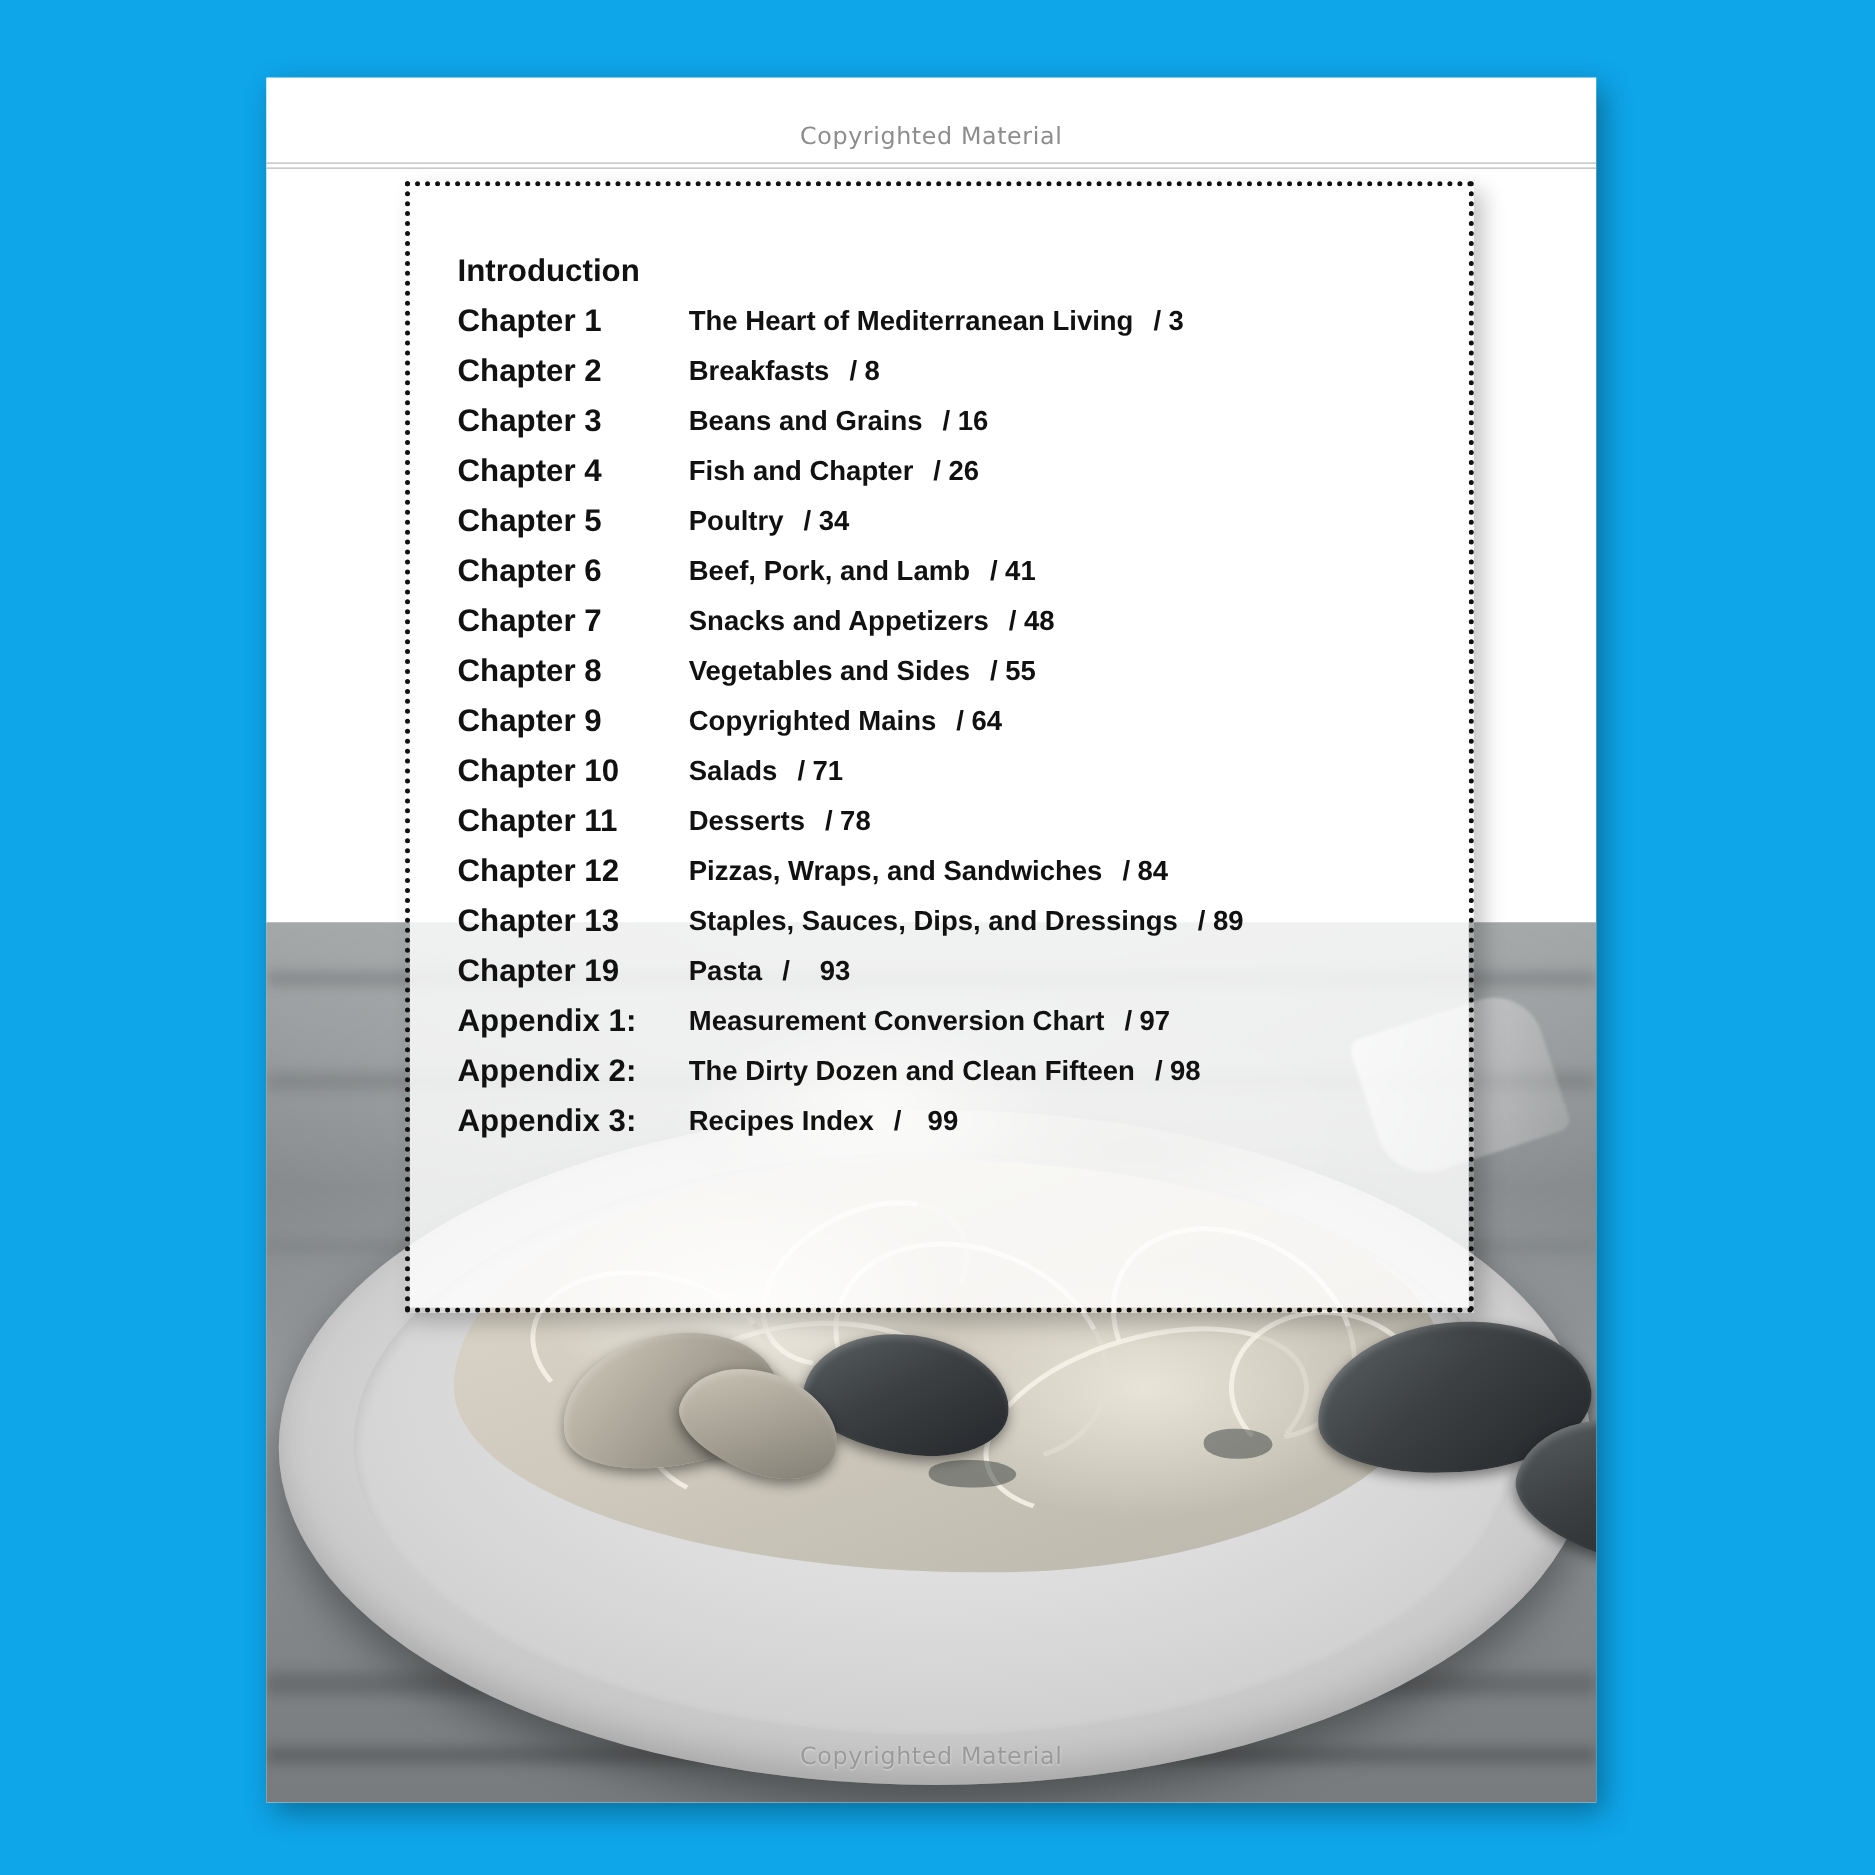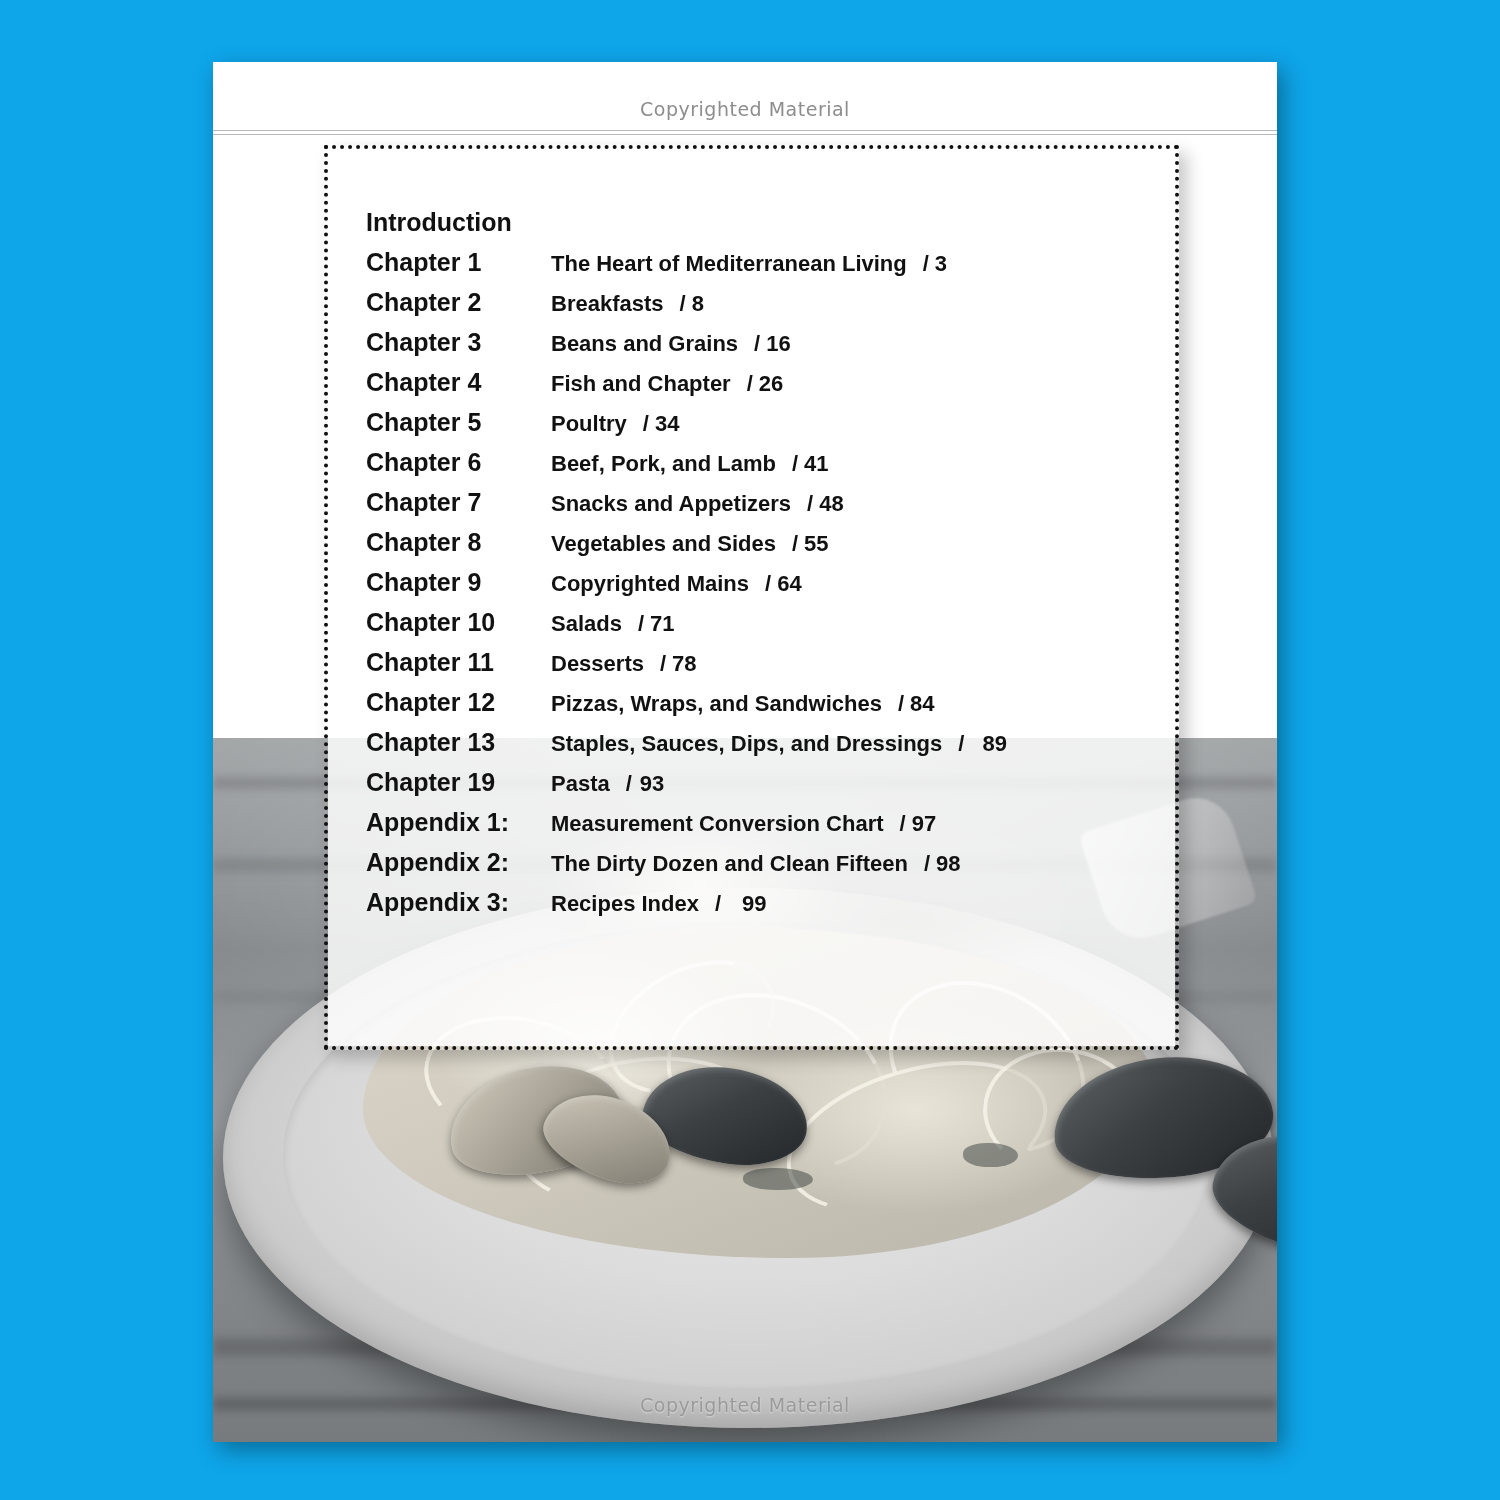--- a/index.html
+++ b/index.html
@@ -219,21 +219,21 @@
     letter-spacing: 0.5px;
     line-height: 1.05;
     white-space: nowrap;
   }
 
   .toc-list {
     margin-top: 18px;
   }
   .toc-row {
     display: flex;
-    align-items: flex-end;
+    align-items: center;
     height: 40px;
     white-space: nowrap;
   }
   .toc-label {
     font-weight: bold;
     font-size: 25px;
     color: #111111;
     width: 185px;
     flex: 0 0 185px;
     font-family: "Liberation Sans", sans-serif;
@@ -395,28 +395,28 @@
             <span class="toc-label">Chapter 12</span>
             <span class="toc-title-text">Pizzas, Wraps, and Sandwiches</span>
             <span class="toc-page">/</span>
             <span class="toc-page" style="margin-left:6px">84</span>
           </div>
 
           <div class="toc-row">
             <span class="toc-label">Chapter 13</span>
             <span class="toc-title-text">Staples, Sauces, Dips, and Dressings</span>
             <span class="toc-page">/</span>
-            <span class="toc-page" style="margin-left:18px">89</span>
+            <span class="toc-page" style="margin-left:6px">89</span>
           </div>
 
           <div class="toc-row">
             <span class="toc-label">Chapter 19</span>
             <span class="toc-title-text">Pasta</span>
             <span class="toc-page">/</span>
-            <span class="toc-page" style="margin-left:8px">93</span>
+            <span class="toc-page" style="margin-left:24px">93</span>
           </div>
 
           <div class="toc-row">
             <span class="toc-label">Appendix 1:</span>
             <span class="toc-title-text">Measurement Conversion Chart</span>
             <span class="toc-page">/</span>
             <span class="toc-page" style="margin-left:6px">97</span>
           </div>
 
           <div class="toc-row">

